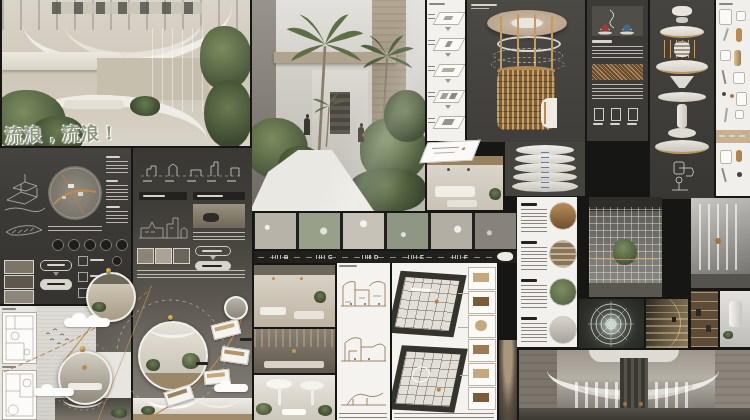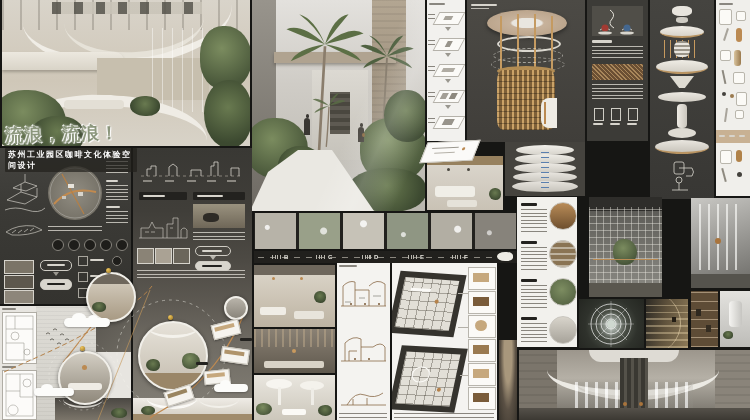--- a/index.html
+++ b/index.html
@@ -52,21 +52,20 @@
     <div class="ab" style="left:62px;top:100px;width:60px;height:9px;border-radius:4px;background:#e3dfd5"></div>
     <div class="ab blob" style="left:-10px;top:90px;width:74px;height:62px"></div>
     <div class="ab blob2" style="left:28px;top:116px;width:54px;height:38px"></div>
     <div class="ab blob" style="left:198px;top:26px;width:52px;height:64px"></div>
     <div class="ab blob2" style="left:202px;top:80px;width:48px;height:68px"></div>
     <div class="ab blob2" style="left:128px;top:96px;width:30px;height:20px"></div>
   </div>
 
   <div class="ab" style="left:5px;top:122px;width:132px;z-index:10">
     <div class="title">流浪，流浪！</div>
-    <div class="subtitle">苏州工业园区咖啡文化体验空间设计</div>
   </div>
 
   <div class="panel" style="left:0;top:148px;width:131px;height:156px;background:linear-gradient(180deg,#454440,#3b3a36 40%,#34332f)">
     <svg class="ab" style="left:3px;top:22px" width="44" height="46" viewBox="0 0 44 46">
       <g stroke="#d0cdc5" stroke-width="0.7" fill="none">
         <path d="M4,30 L18,22 L34,27 L22,34 Z"></path>
         <path d="M10,18 L22,12 L34,16 L23,21 Z"></path>
         <path d="M22,12 V4 M18,22 V14 M34,27 V18"></path>
         <path d="M2,40 Q12,36 24,40 T42,38"></path>
       </g>

